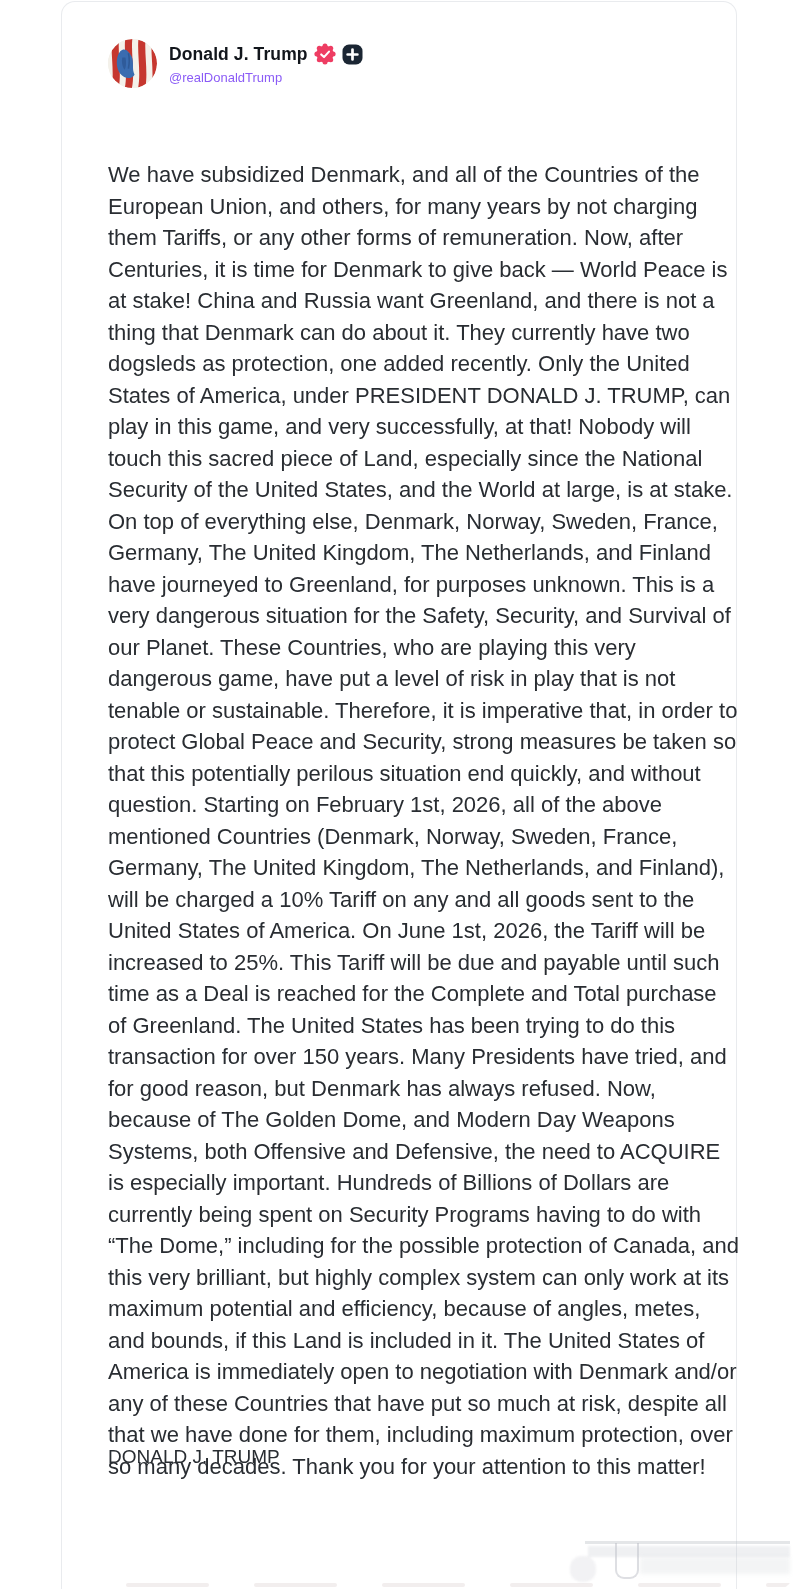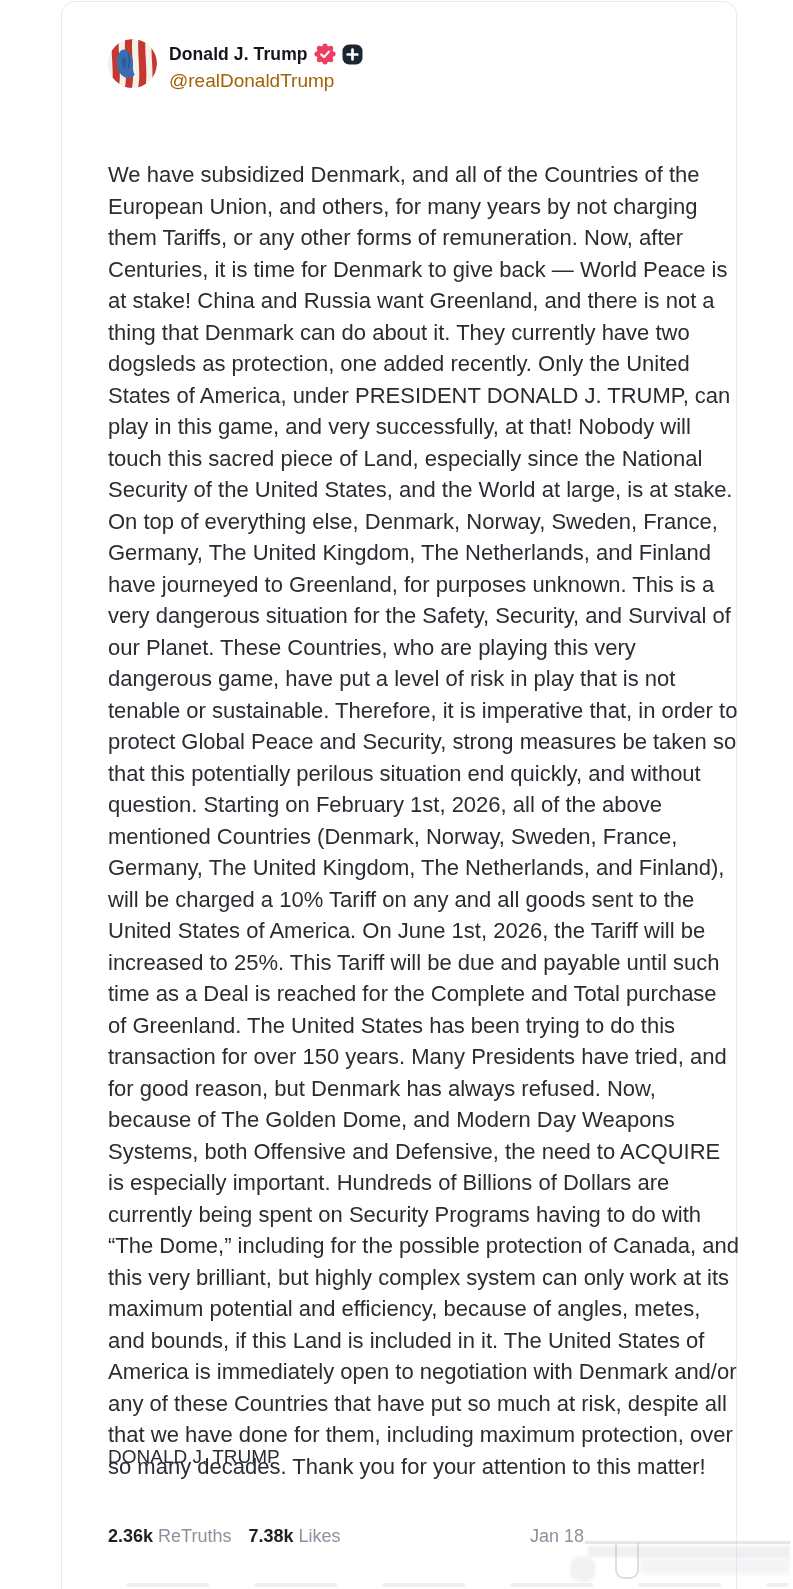--- a/index.html
+++ b/index.html
@@ -14,21 +14,21 @@
   
   .avatar{
     position:absolute;left:46px;top:37px;width:49px;height:49px;border-radius:50%;
     overflow:hidden;cursor:pointer;background:#f2efe9;
   }
   .avatar svg{display:block;width:49px;height:49px;}
   .idblock{position:absolute;left:107px;top:41px;}
   .name-row{display:flex;align-items:center;gap:6px;}
   .name{font-size:17.5px;font-weight:bold;color:#12161c;letter-spacing:.1px;cursor:pointer;}
   .badge{display:inline-flex;align-items:center;justify-content:center;}
-  .handle{margin-top:5px;font-size:19px;color:#a16207;cursor:pointer;}
+  .handle{margin-top:5px;font-size:13px;color:#8b5cf6;cursor:pointer;}
   
   .body-text{
     position:absolute;left:46px;top:115px;width:632px;
     font-size:22px;line-height:31.5px;color:#292d32;margin-top:42px;
   }
   .signature{position:absolute;left:46px;top:1439px;font-size:19px;line-height:31.5px;color:#292d32;}
   
   .stats{position:absolute;left:46px;top:1524px;width:622px;display:flex;align-items:center;font-size:18px;}
   .stat{cursor:pointer;white-space:nowrap;}
   .stat b{color:#1c2025;font-weight:bold;}
@@ -102,25 +102,20 @@
       </div>
       <div class="handle">@realDonaldTrump</div>
     </div>
 
     <div class="body-text">We have subsidized Denmark, and all of the Countries of the European Union, and others, for many years by not charging them Tariffs, or any other forms of remuneration. Now, after Centuries, it is time for Denmark to give back — World Peace is at stake! China and Russia want Greenland, and there is not a thing that Denmark can do about it. They currently have two dogsleds as protection, one added recently. Only the United States of America, under PRESIDENT DONALD J. TRUMP, can play in this game, and very successfully, at that! Nobody will touch this sacred piece of Land, especially since the National Security of the United States, and the World at large, is at stake. On top of everything else, Denmark, Norway, Sweden, France, Germany, The United Kingdom, The Netherlands, and Finland have journeyed to Greenland, for purposes unknown. This is a very dangerous situation for the Safety, Security, and Survival of our Planet. These Countries, who are playing this very dangerous game, have put a level of risk in play that is not tenable or sustainable. Therefore, it is imperative that, in order to protect Global Peace and Security, strong measures be taken so that this potentially perilous situation end quickly, and without question. Starting on February 1st, 2026, all of the above mentioned Countries (Denmark, Norway, Sweden, France, Germany, The United Kingdom, The Netherlands, and Finland), will be charged a 10% Tariff on any and all goods sent to the United States of America. On June 1st, 2026, the Tariff will be increased to 25%. This Tariff will be due and payable until such time as a Deal is reached for the Complete and Total purchase of Greenland. The United States has been trying to do this transaction for over 150 years. Many Presidents have tried, and for good reason, but Denmark has always refused. Now, because of The Golden Dome, and Modern Day Weapons Systems, both Offensive and Defensive, the need to ACQUIRE is especially important. Hundreds of Billions of Dollars are currently being spent on Security Programs having to do with “The Dome,” including for the possible protection of Canada, and this very brilliant, but highly complex system can only work at its maximum potential and efficiency, because of angles, metes, and bounds, if this Land is included in it. The United States of America is immediately open to negotiation with Denmark and/or any of these Countries that have put so much at risk, despite all that we have done for them, including maximum protection, over so many decades. Thank you for your attention to this matter!</div>
 
     <div class="signature">
       <div>DONALD J. TRUMP</div>
     </div>
 
-    <div class="stats">
-      <span class="stat"><b>2.36k</b> <span class="muted">ReTruths</span></span>
-      <span class="stat"><b>7.38k</b> <span class="muted">Likes</span></span>
-      <span class="date">Jan 18</span>
-    </div>
   </div>
 
   <div class="bar" style="left:126px"></div>
   <div class="bar" style="left:254px"></div>
   <div class="bar" style="left:382px"></div>
   <div class="bar" style="left:510px"></div>
   <div class="bar" style="left:638px"></div>
   <div class="bar" style="left:766px"></div>
 
   <div class="wm wm-line"></div>

